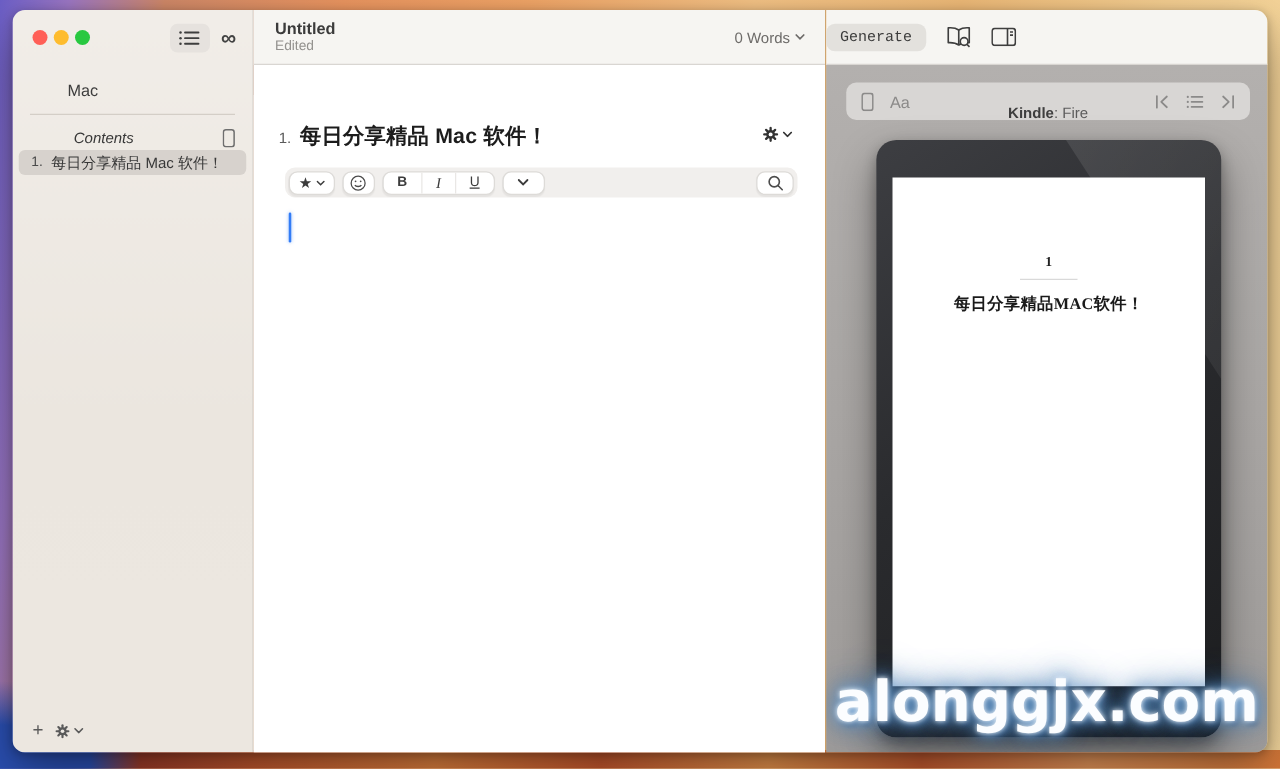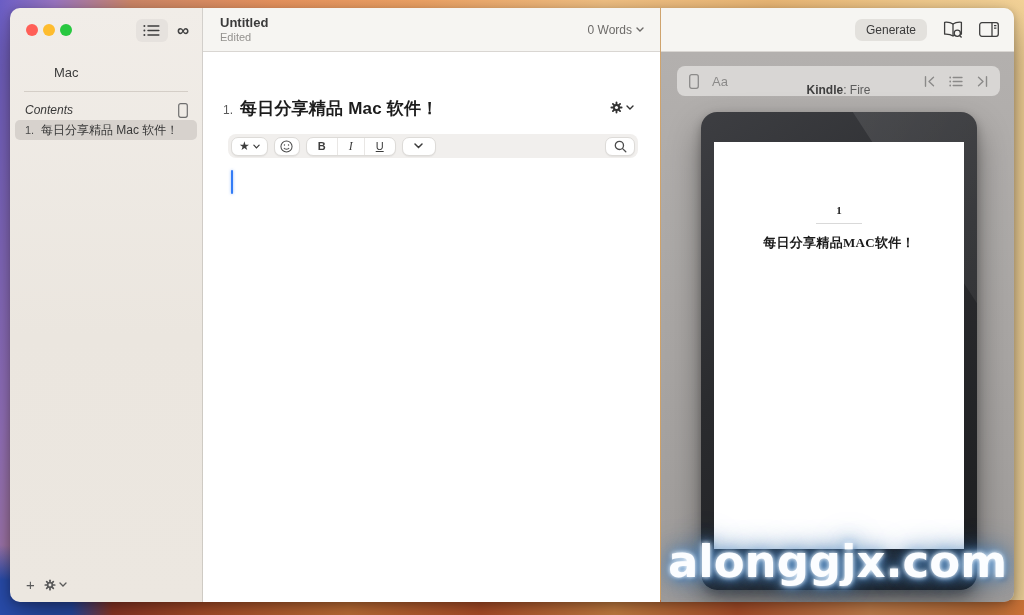--- a/index.html
+++ b/index.html
@@ -33,21 +33,21 @@
   .light { width:12px; height:12px; border-radius:50%; }
   .sb-tools { margin-left:auto; display:flex; align-items:center; gap:9px; }
   .nav-toggle-btn { width:32px; height:23px; background:#e6e2de; border-radius:6px; display:flex; align-items:center; justify-content:center; }
   .infinity { font-size:17px; color:#434343; font-weight:600; line-height:1; }
   .sb-content { padding:10px 0 0 0; }
   .book-title { font-size:17px; font-weight:700; color:#1d1d1d; padding-left:15px; }
   .book-subtitle { font-size:13px; color:#3d3d3d; padding-left:44px; margin-top:3px; }
   .sb-divider { height:1px; background:#d4cec7; margin:11px 14px 8px 14px; }
   .sb-item { display:flex; align-items:center; height:20px; margin:0 5px; padding:0 9px 0 10px; font-size:12px; color:#383838; border-radius:5px; }
   .sb-item .lbl { margin-left:0; }
-  .sb-item.contents .lbl { font-style:italic; }
+  .sb-item.contents .lbl { font-style:italic;margin-left:34px; }
   .sb-item .row-icon { margin-left:auto; color:#6e6e6e; display:flex; }
   .sb-item.selected { background:#d7d2cd; }
   .sb-item .num { width:16px; font-size:11px; color:#4a4a4a; flex:none; }
   .sb-footer { margin-top:auto; display:flex; align-items:center; gap:9px; padding:0 0 10px 16px; color:#565656; }
   .plus-btn { font-size:15px; line-height:1; color:#5a5a5a; }
   .gear-menu { display:flex; align-items:center; gap:3px; }
 
   
   .main-col { width:457px; flex:none; display:flex; flex-direction:column; background:#fff;gap:24px; }
   .titlebar { height:44px; flex:none; background:#f6f5f2; border-bottom:1px solid #d9d6d2; display:flex; align-items:center; }
@@ -72,21 +72,21 @@
   .biu-seg:first-child { border-left:none; }
   .seg-b { font-weight:700; }
   .seg-i { font-style:italic; font-family:"Liberation Serif", serif; font-size:12px; }
   .seg-u { text-decoration:underline; }
   .btn-more { width:34px; }
   .btn-search { width:30px; margin-left:auto; }
   .caret { position:absolute; left:28px; top:94px; width:2px; height:24px; border-radius:1px; background:#337cf6; box-shadow:0 0 3px rgba(51,124,246,.55); }
 
   
   .preview-col { flex:1; display:flex; flex-direction:column; border-left:1px solid rgba(0,0,0,.14); }
-  .preview-titlebar { justify-content:flex-end; gap:15px; padding-right:15px; }
+  .preview-titlebar { gap:15px; padding-right:15px;font-family:Liberation Mono, monospace; }
   .generate-btn { background:#e3e1dd; border-radius:7px; padding:4px 11px; font-size:12px; color:#3b3b3b; }
   .tb-icon { display:flex; color:#3e3e3e; }
 
   .preview-panel { position:relative; flex:1; overflow:hidden;
     background:linear-gradient(180deg,#b3b0ae 0%, #a8a5a3 55%, #9e9b99 100%); }
   .kindle-bar { position:absolute; left:16px; right:14px; top:14px; height:30px; background:#d8d6d4; border-radius:8px; display:flex; align-items:center; padding:0 12px; color:#8b8a89; }
   .kb-left { display:flex; align-items:center; gap:13px; }
   .kb-aa { font-size:13px; }
   .kb-center { position:absolute; left:0; right:0; text-align:center; font-size:12px; pointer-events:none;margin-top:18px; }
   .kb-center .dev { font-weight:700; color:#3f3f3f; }

